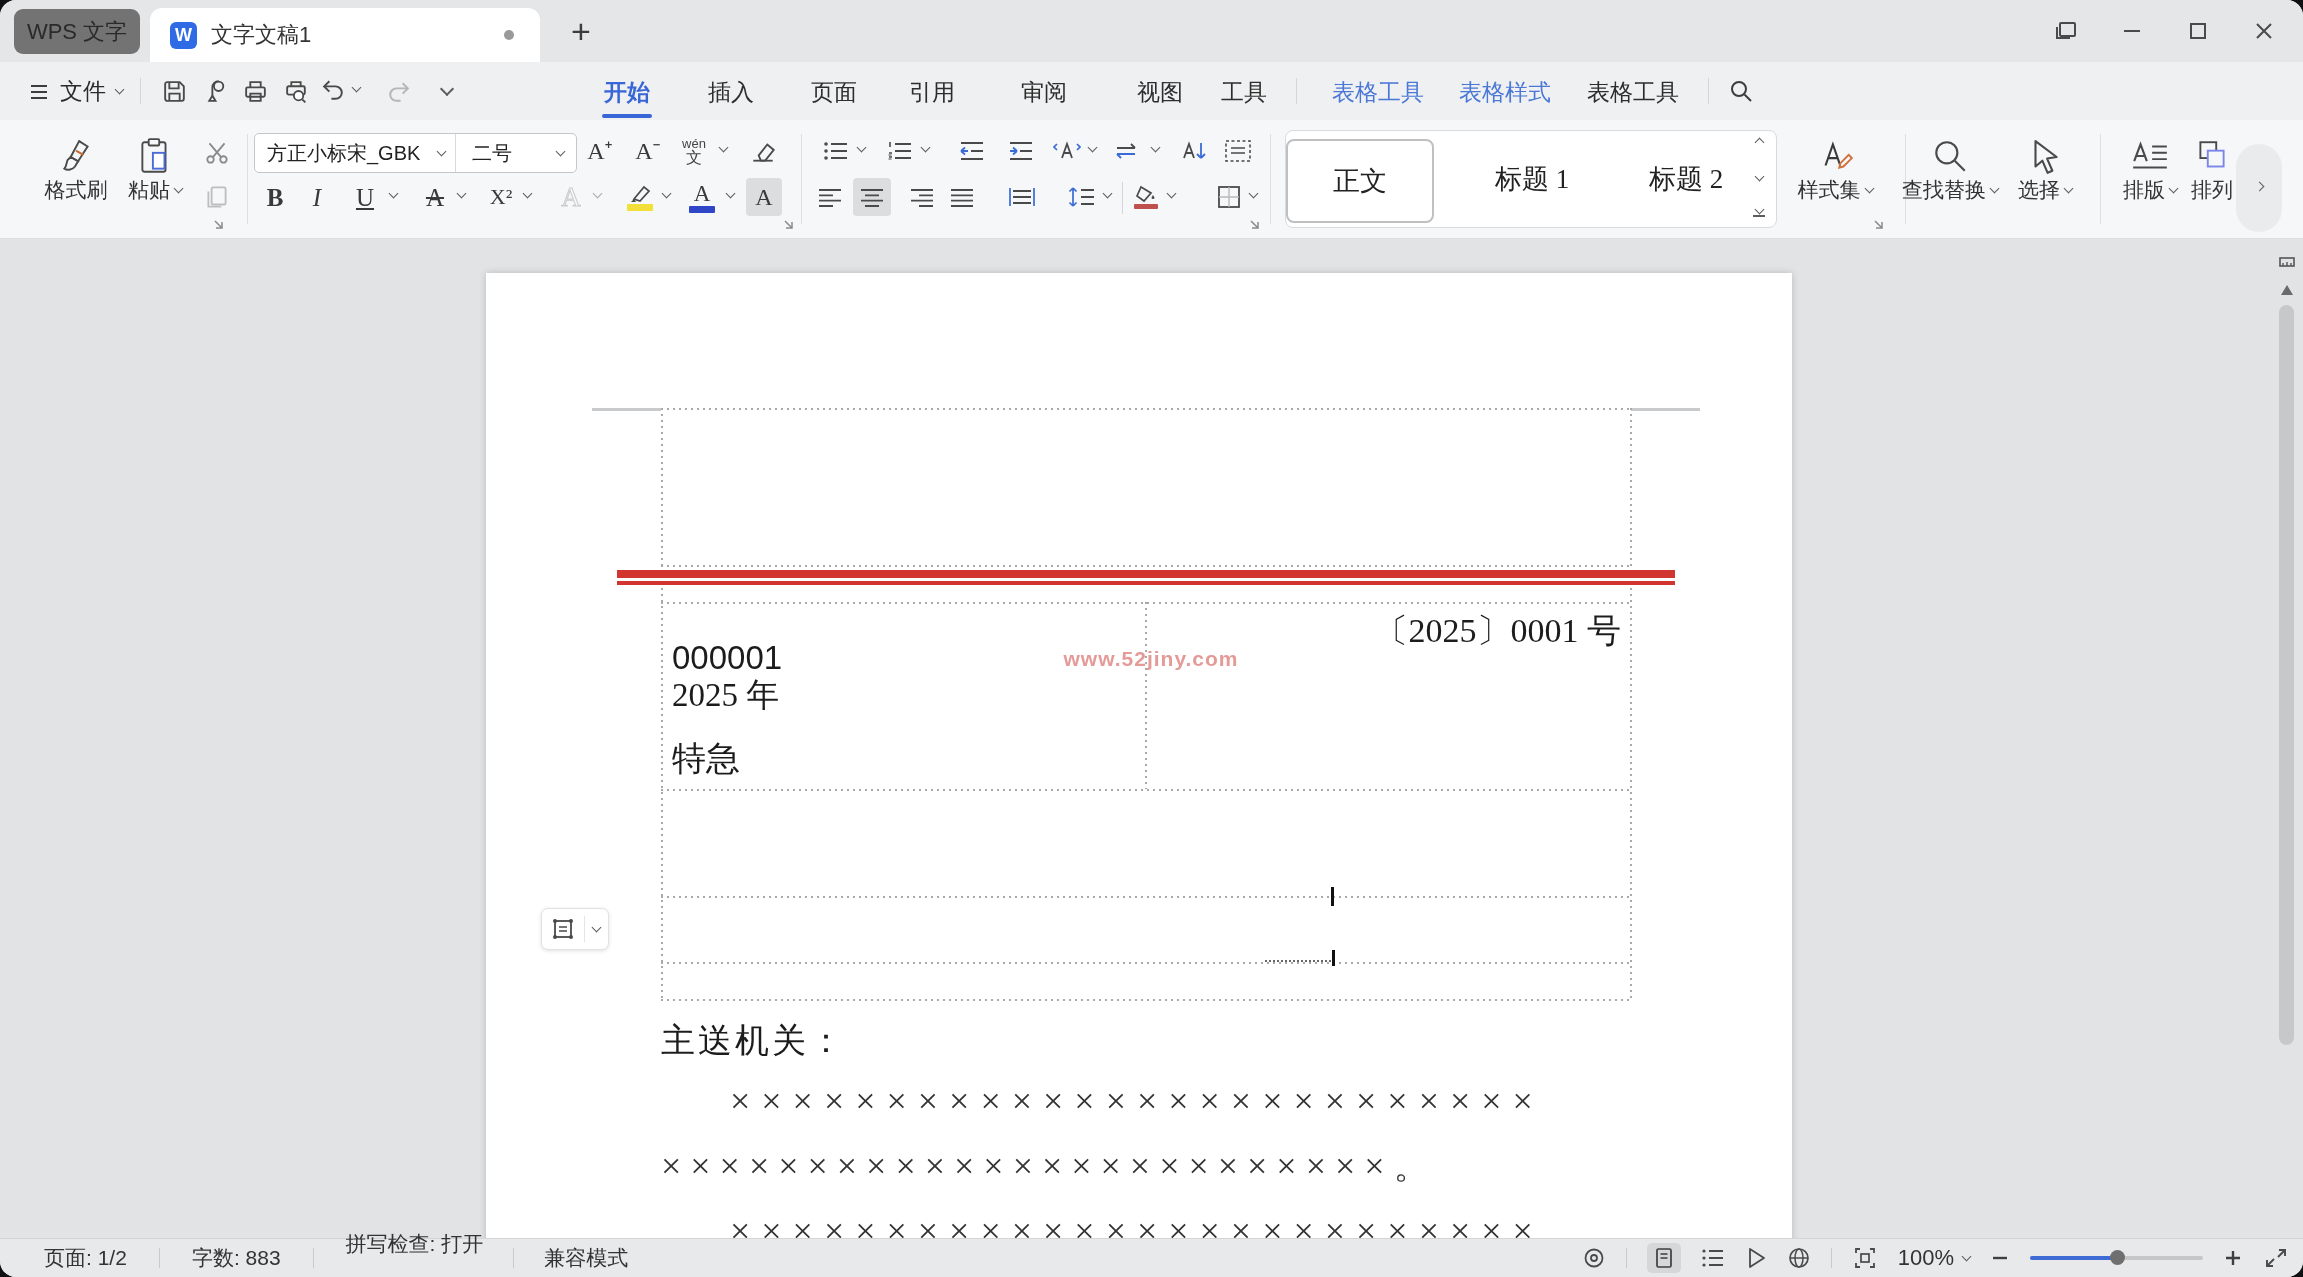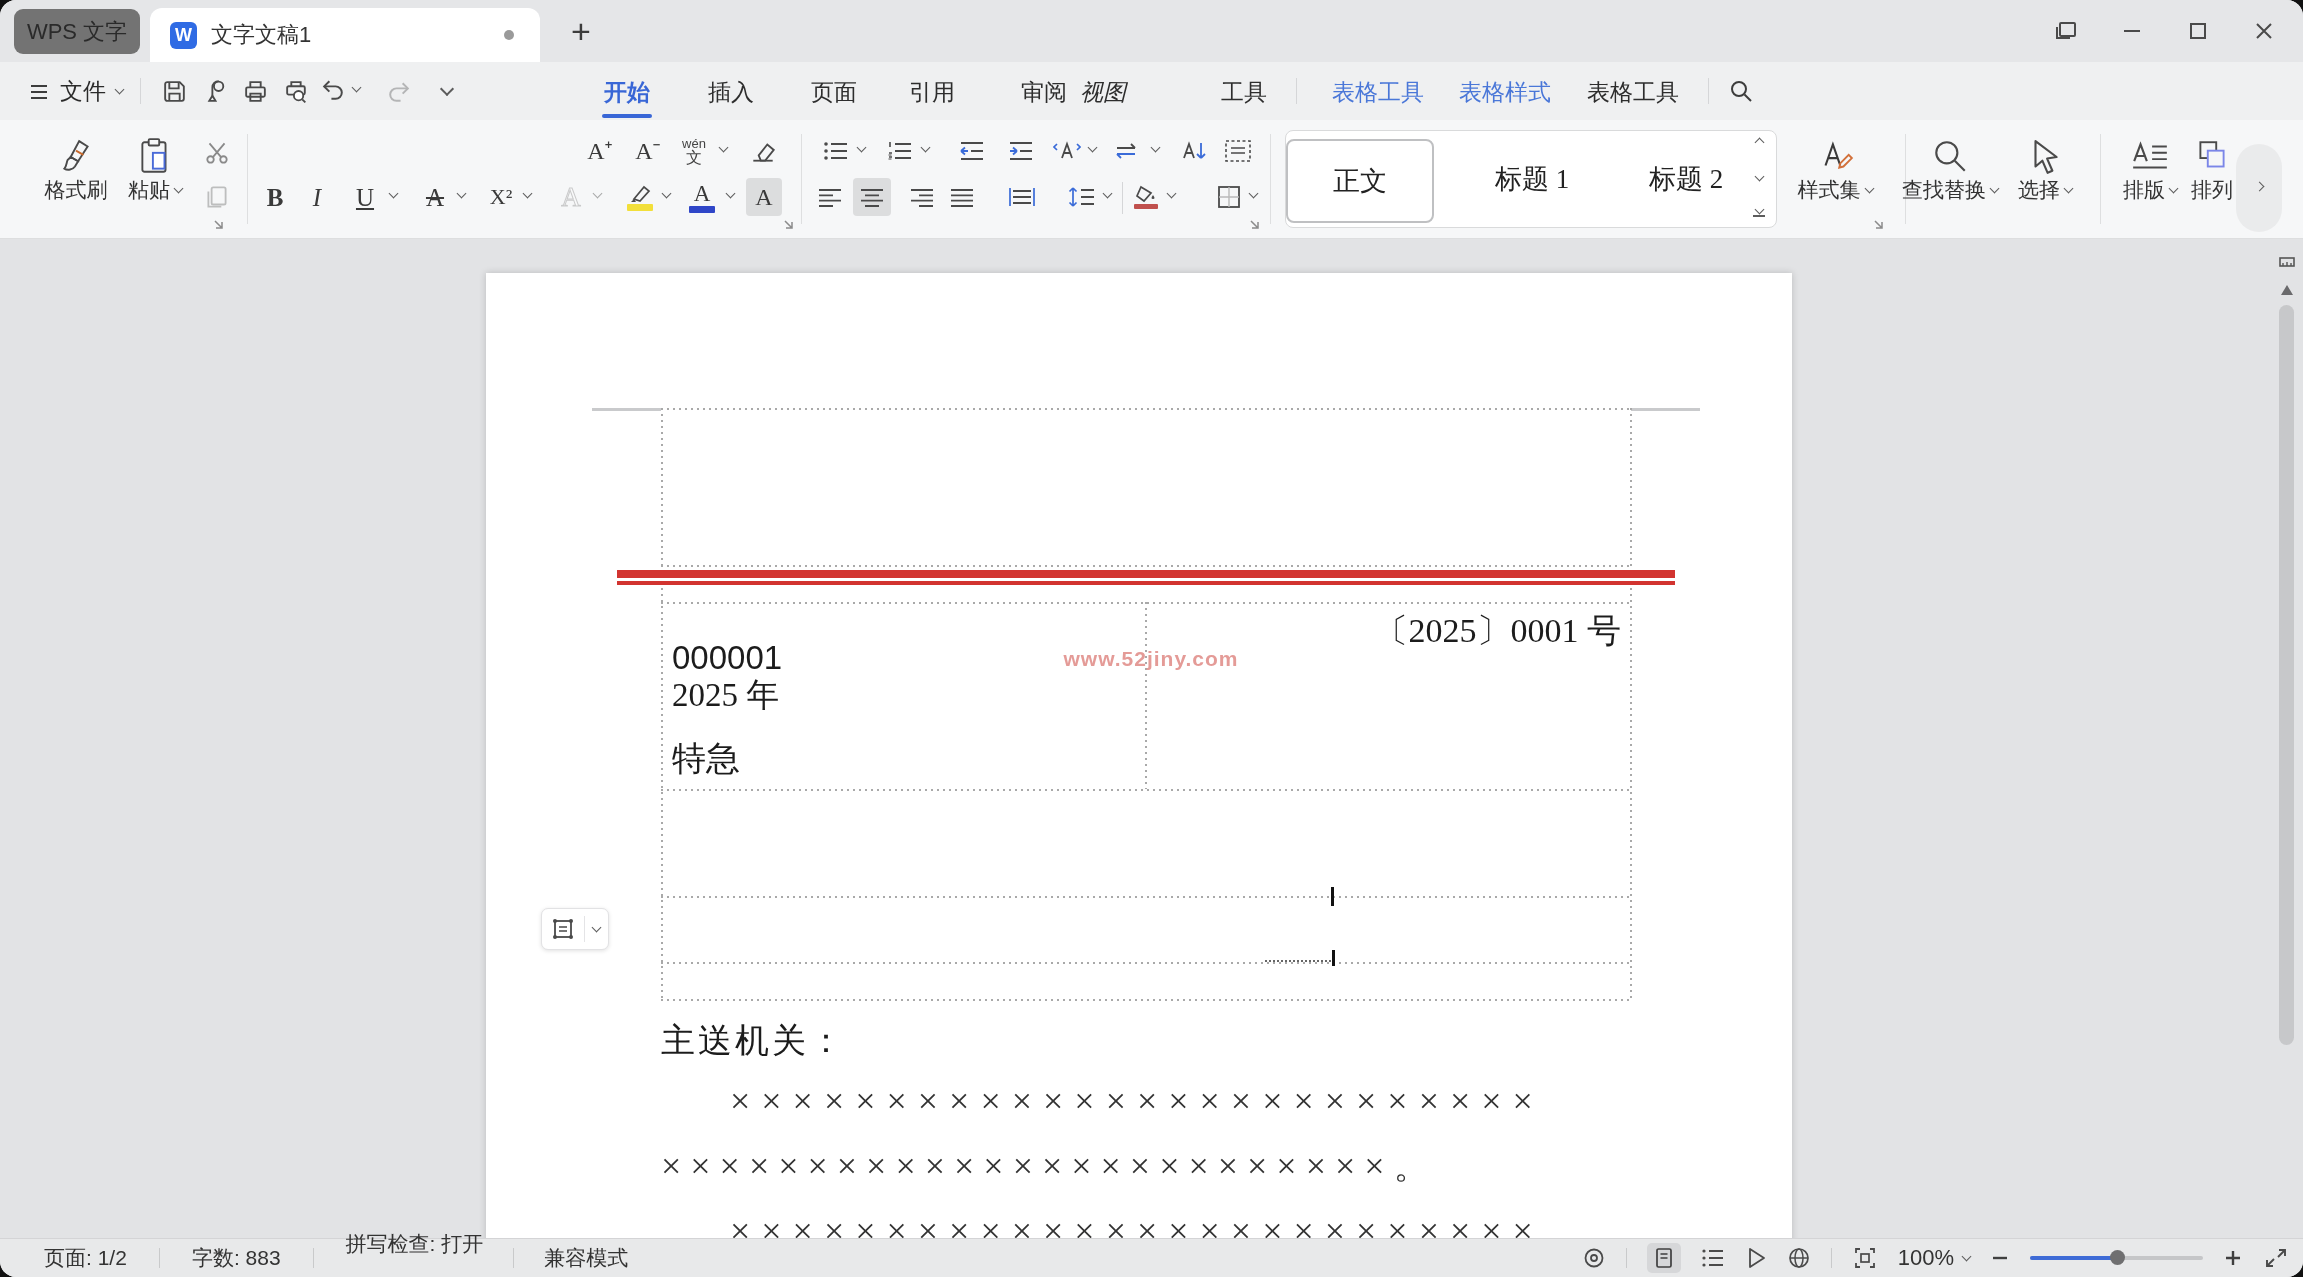--- a/index.html
+++ b/index.html
@@ -188,21 +188,21 @@
       </div>
     <div class="mtab" style="left:809px;width:50px;">
         <span>页面</span>
       </div>
     <div class="mtab" style="left:907px;width:50px;">
         <span>引用</span>
       </div>
     <div class="mtab" style="left:1019px;width:50px;">
         <span>审阅</span>
       </div>
-    <div class="mtab" style="left:1078px;width:50px;font-style:italic;">
+    <div class="mtab" style="left:1135px;width:50px;">
         <span>视图</span>
       </div>
     <div class="mtab" style="left:1219px;width:50px;">
         <span>工具</span>
       </div>
     <div class="vline" style="left:1296px;top:16px;height:26px;"></div>
     <div class="mtab blue" style="left:1331px;width:94px;">
         <span>表格工具</span>
       </div>
     <div class="mtab blue" style="left:1458px;width:94px;">
@@ -258,20 +258,30 @@
       <svg width="28" height="28" viewBox="0 0 26 26">
           <rect x="8" y="4" width="13" height="16" rx="1.5" fill="none" stroke="#6a6a6a" stroke-width="1.7"></rect>
           <path d="M5 8v14h12" fill="none" stroke="#6a6a6a" stroke-width="1.7"></path>
         </svg>
     </div>
     <svg class="launch" style="left:212px;top:98px;" viewBox="0 0 14 14">
         <path d="M3 3l7 7M10 4v6H4" fill="none" stroke="#8b8b8b" stroke-width="1.5"></path>
       </svg>
     <div class="rdiv" style="left:247px;"></div>
 
+    <div class="combo">
+      <div class="name">
+          <span>方正小标宋_GBK</span>
+          <span class="chev s" style="margin-left:auto;margin-right:10px;"></span>
+        </div>
+      <div class="size">
+          <span>二号</span>
+          <span class="chev s" style="margin-left:auto;margin-right:12px;"></span>
+        </div>
+    </div>
     <div class="rsm r1" style="left:581px;width:38px;">
         <span class="tico" style="font-size:24px;">A⁺</span>
       </div>
     <div class="rsm r1" style="left:629px;width:38px;">
         <span class="tico" style="font-size:24px;">A⁻</span>
       </div>
     <div class="rsm r1" style="left:672px;width:44px;">
       <span style="display:flex;flex-direction:column;align-items:center;line-height:1;">
         <span style="font-size:13px;color:#444;">wén</span>
         <span style="font-size:16px;color:#444;">文</span>

